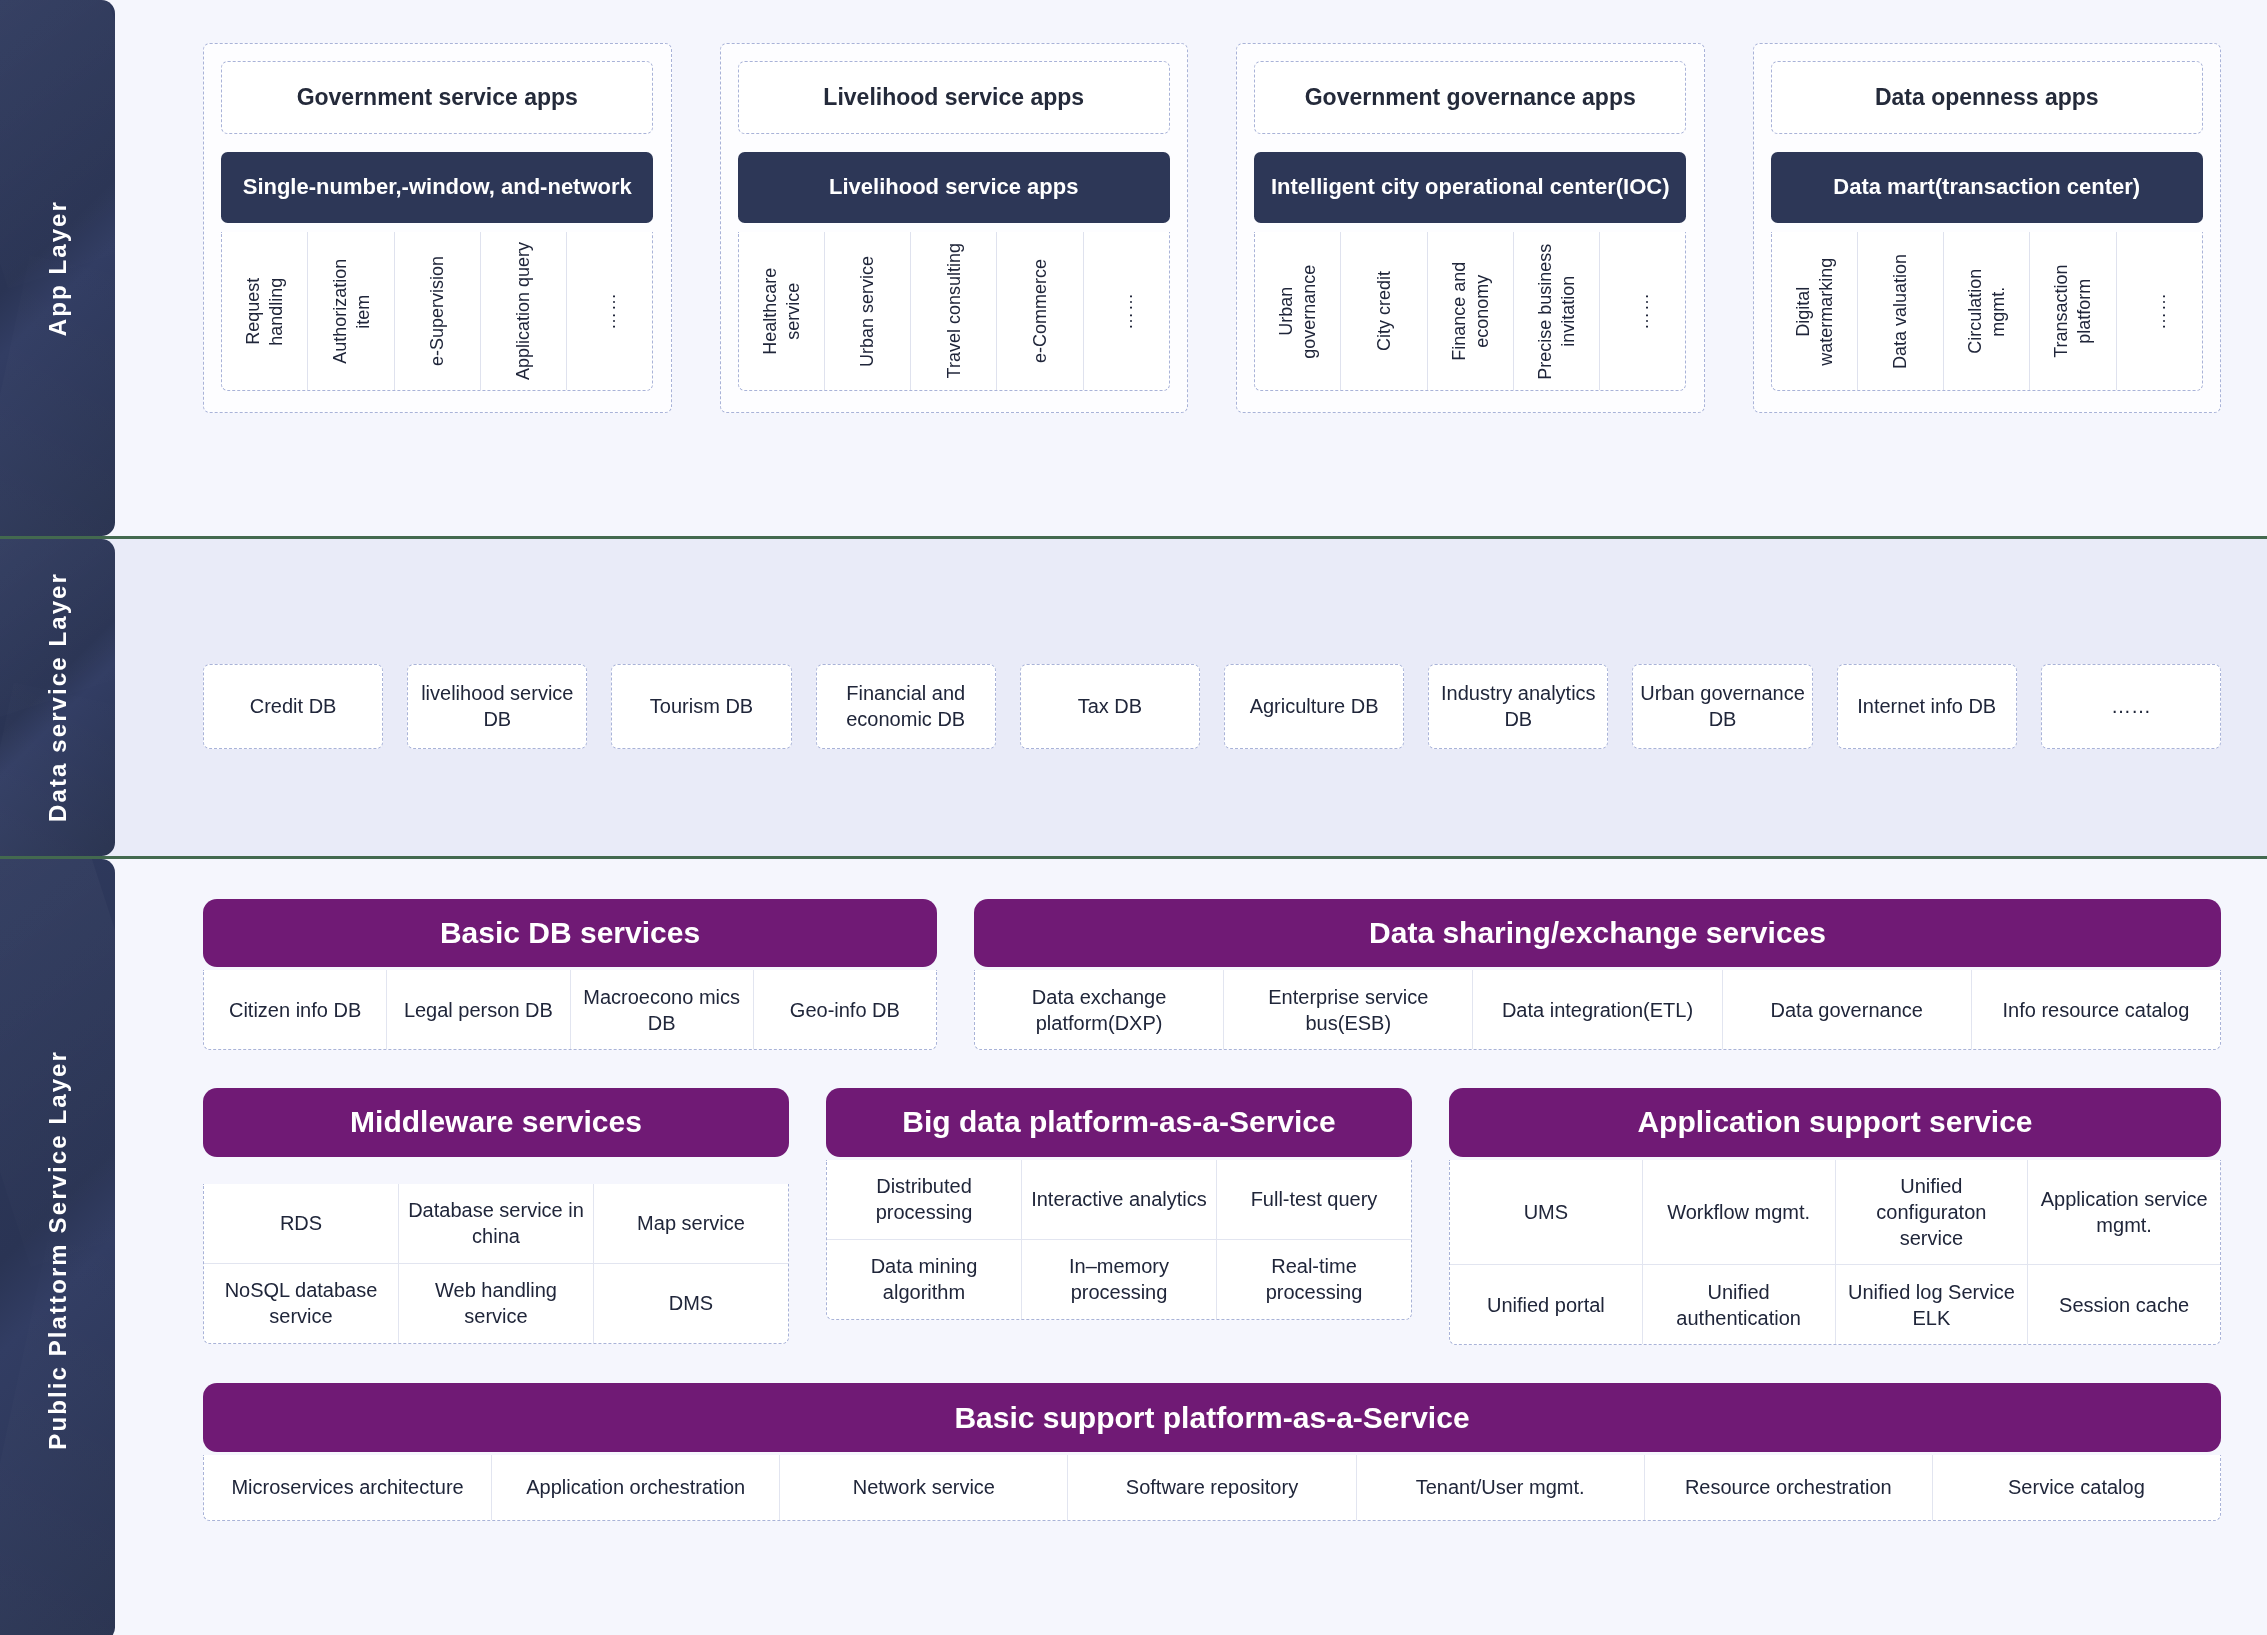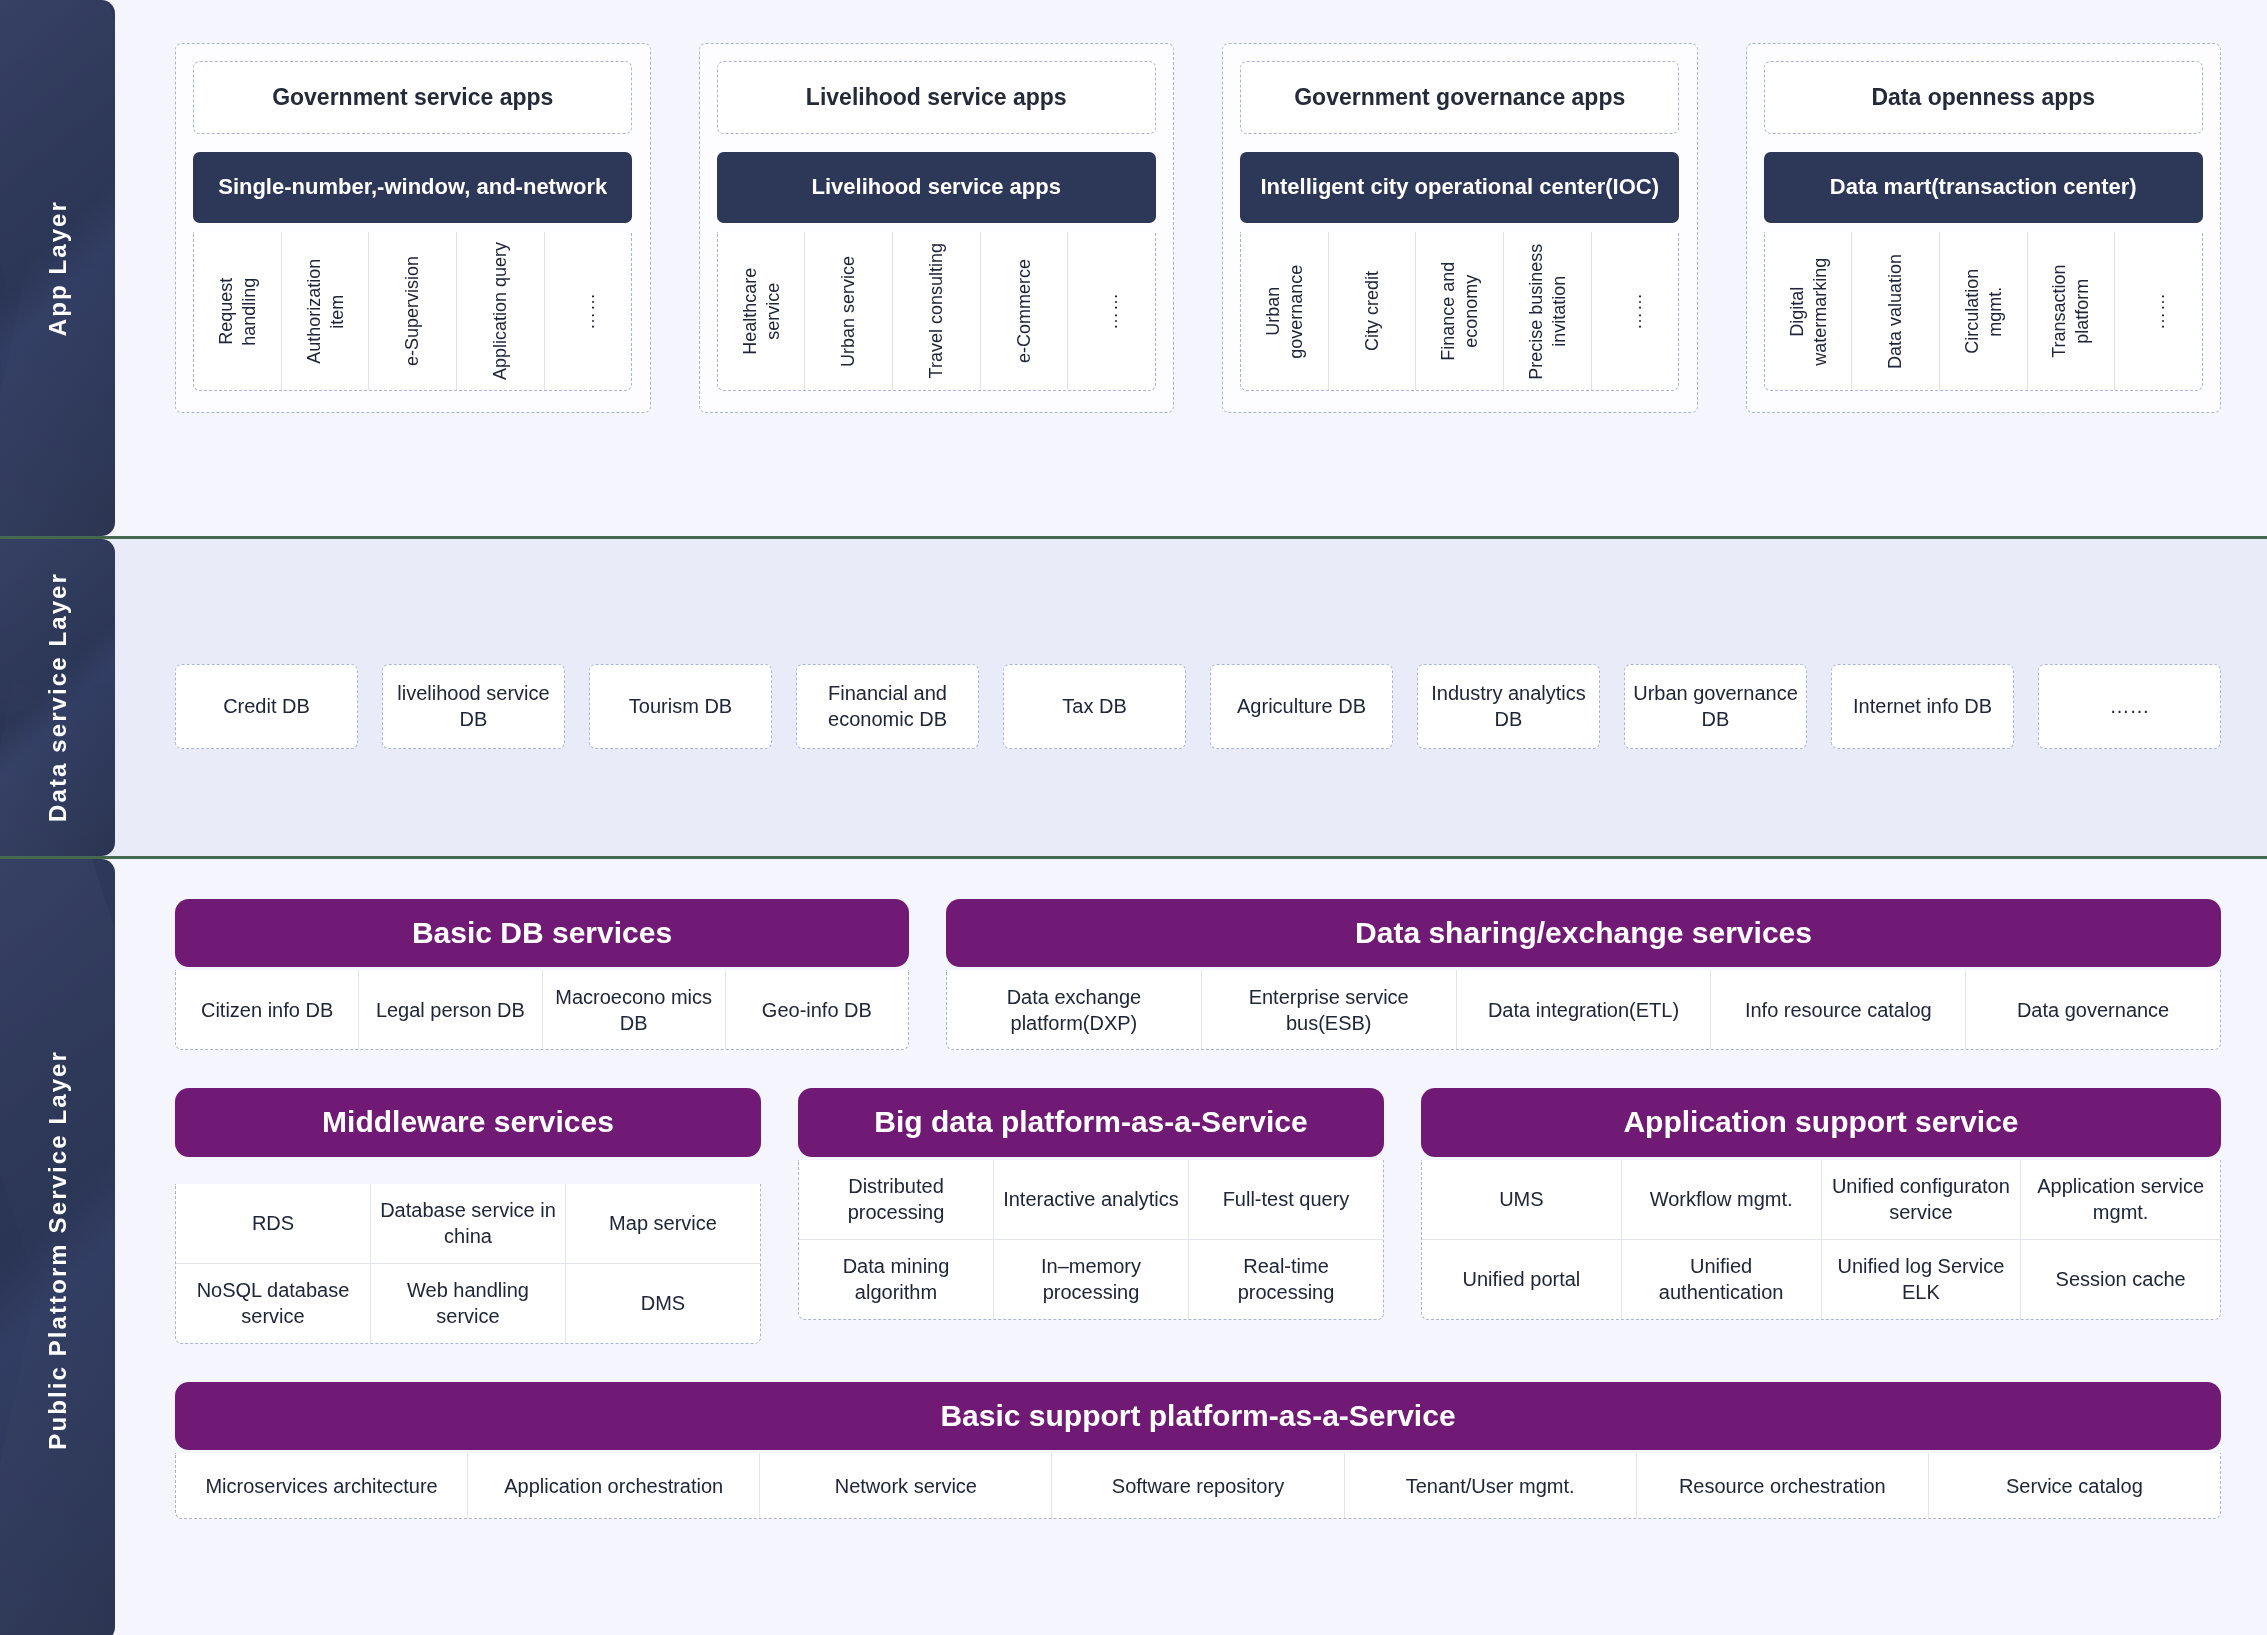--- a/index.html
+++ b/index.html
@@ -40,21 +40,21 @@
     background: linear-gradient(20deg, rgba(255,255,255,0.035), rgba(255,255,255,0));
     transform: rotate(12deg);
   }
   .rail-txt {
     position: relative; z-index: 2;
     writing-mode: vertical-rl; transform: rotate(180deg);
     color: #ffffff; font-size: 24px; font-weight: 700;
     letter-spacing: 2.1px; white-space: nowrap;
   }
 
-  .rail-body { flex: 1 1 auto; position: relative; }
+  .rail-body { flex: 1 1 auto; position: relative; margin-left: 28px; }
 
   
   .app-row {
     display: flex; gap: 48px;
     padding: 43px 46px 0 60px;
   }
   .app-col {
     flex: 1 1 0; min-width: 0;
     border: 1.9px dashed #a9b3d8;
     border-radius: 6.7px;
@@ -306,22 +306,22 @@
             </div>
           </div>
 
           <div class="card w-sharing">
             <div class="card-hd">Data sharing/exchange services</div>
             <div class="card-bd">
               <div class="grid-r">
                 <div class="grid-c">Data exchange platform(DXP)</div>
                 <div class="grid-c">Enterprise service bus(ESB)</div>
                 <div class="grid-c">Data integration(ETL)</div>
+                <div class="grid-c">Data governance</div>
                 <div class="grid-c">Info resource catalog</div>
-                <div class="grid-c">Data governance</div>
               </div>
             </div>
           </div>
 
         </div>
 
         <div class="plat-row">
 
           <div class="card w-mid">
             <div class="card-hd">Middleware services</div>

